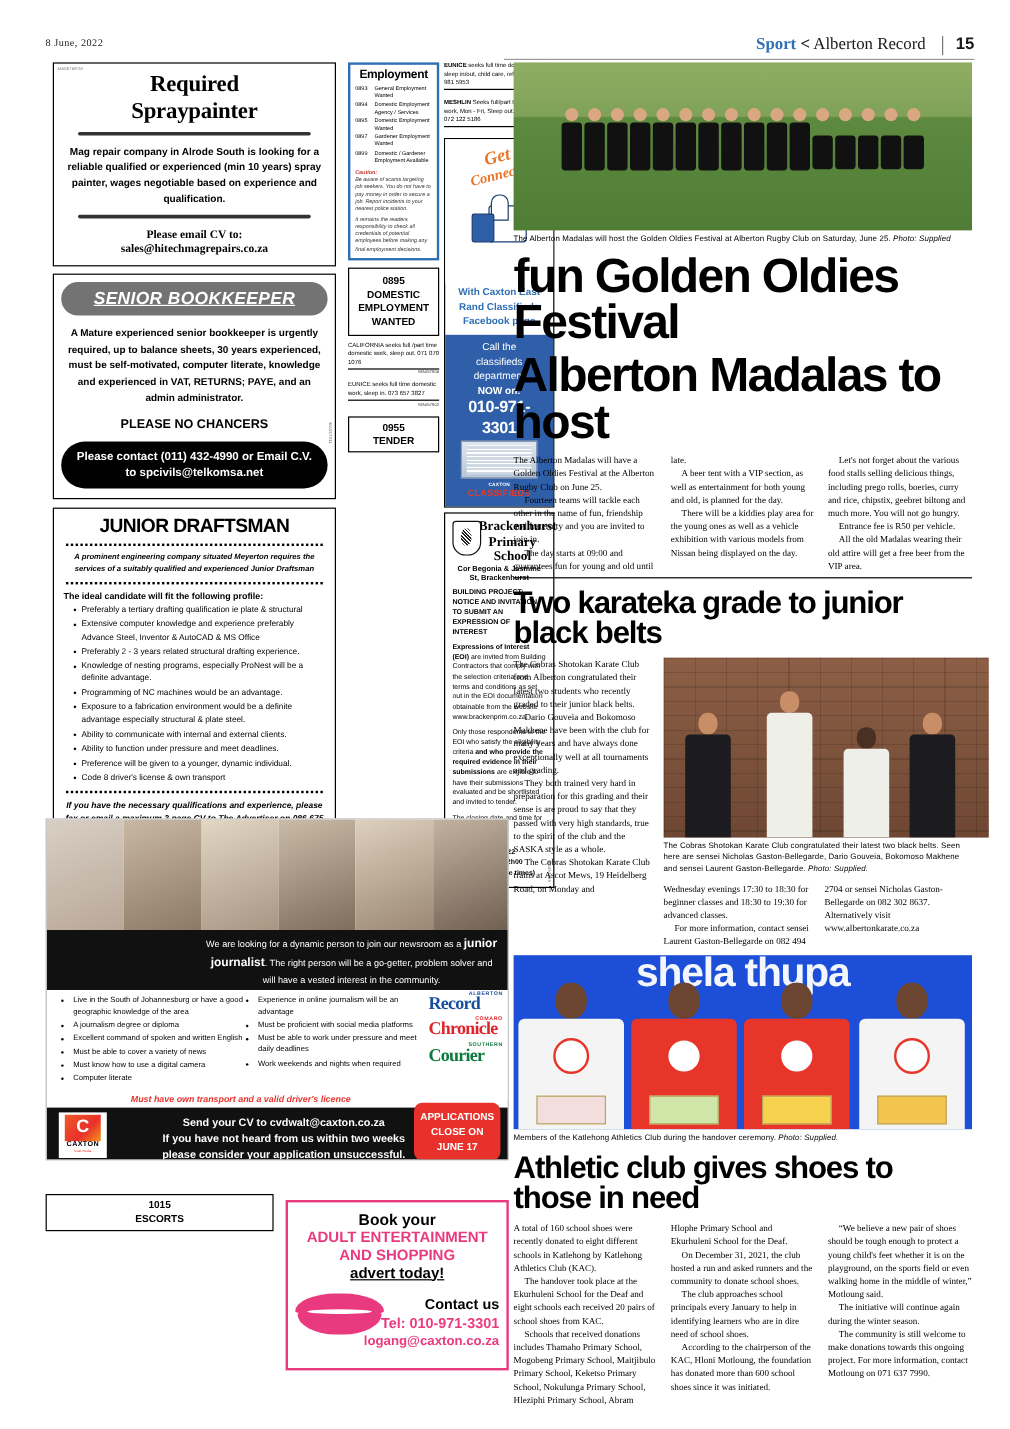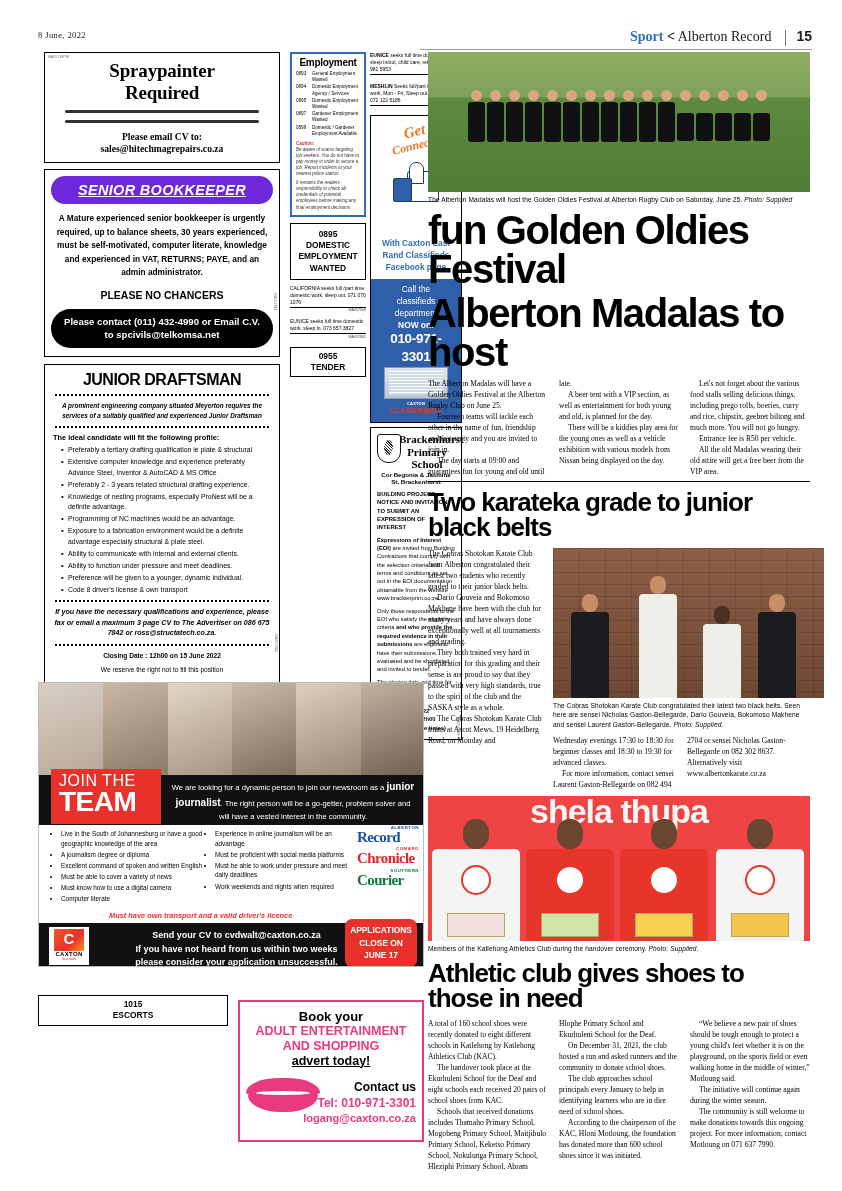--- a/index.html
+++ b/index.html
@@ -27,21 +27,21 @@
   
   .spray{width:236px;margin-left:6px;padding:6px 8px 8px;text-align:center;}
   .spray h2{margin:2px 0 0;font-family:"Liberation Serif",serif;font-weight:bold;font-size:19px;line-height:1.05;letter-spacing:-.2px;}
   .spray .hr{height:3px;background:#333;margin:7px 12px 7px;border-radius:2px;}
   .spray p{margin:0;font-size:8.4px;line-height:1.55;font-weight:600;}
   .spray .cv{margin-top:8px;font-family:"Liberation Serif",serif;font-weight:bold;font-size:9.6px;line-height:1.3;}
   .spray .mail{font-family:"Liberation Serif",serif;font-weight:bold;font-size:9.6px;}
 
   
   .bk{width:236px;margin-left:6px;margin-top:6px;padding:0 0 8px;text-align:center;}
-  .bk .pill{background:#6d28d9;color:#fff;border-radius:26px;margin:6px 6px 8px;padding:6px 4px;font-style:italic;font-weight:bold;font-size:14.5px;text-decoration:underline;letter-spacing:.3px;}
+  .bk .pill{background:#737373;color:#fff;border-radius:26px;margin:6px 6px 8px;padding:6px 4px;font-style:italic;font-weight:bold;font-size:14.5px;text-decoration:underline;letter-spacing:.3px;}
   .bk p{margin:0 9px;font-size:8.3px;line-height:1.62;font-weight:600;}
   .bk .no{margin:9px 0 8px;font-weight:bold;font-size:10.5px;}
   .bk .pill2{background:#000;color:#fff;border-radius:26px;margin:0 6px;padding:6px 8px;font-weight:bold;font-size:9.6px;line-height:1.45;}
 
   
   .jd{width:236px;margin-left:6px;margin-top:7px;padding:5px 8px 7px;}
   .jd h3{margin:1px 0 0;text-align:center;font-size:16px;font-weight:bold;letter-spacing:-.5px;}
   .dash{height:0;border-top:2px dotted #000;margin:5px 2px;}
   .jd .intro{text-align:center;font-style:italic;font-weight:bold;font-size:6.4px;line-height:1.55;margin:0;}
   .jd .prof{font-weight:bold;font-size:7.4px;margin:4px 0 3px;}
@@ -180,21 +180,21 @@
   .karate-right{width:257px;}
   .ph-karate{height:150px;background:linear-gradient(#8d5f46,#6e4733);position:relative;overflow:hidden;}
   .brick{position:absolute;inset:0;background:repeating-linear-gradient(#00000022 0 1px,transparent 1px 12px),repeating-linear-gradient(90deg,#00000022 0 1px,transparent 1px 26px);}
   .kfig{position:absolute;bottom:0;}
   .kfig .head{width:16px;height:18px;border-radius:45%;background:#c78e68;margin:0 auto;}
   .kfig .suit{width:38px;height:86px;background:#efefe9;border-radius:4px 4px 0 0;}
   .kfig .suit.dark{background:#1b1b20;}
   .cols2{column-count:2;column-gap:11px;font-family:"Liberation Serif",serif;font-size:7.6px;line-height:1.45;}
   .cols2 p{margin:0;text-indent:9px;}
   .cols2 p.first{text-indent:0;}
-  .ph-shoes{height:145px;background:#ef4444;position:relative;overflow:hidden;}
+  .ph-shoes{height:145px;background:#1d4ed8;position:relative;overflow:hidden;}
   .shela{position:absolute;left:0;right:0;top:-4px;text-align:center;color:#fff;font-weight:bold;font-size:34px;letter-spacing:-1px;opacity:.95;}
   .sfig{position:absolute;bottom:0;width:88px;}
   .sfig .head{width:26px;height:30px;border-radius:46%;background:#6b4530;margin:0 auto;}
   .sfig .torso{height:92px;background:#e8352a;border-radius:5px 5px 0 0;position:relative;}
   .sfig .torso.white{background:#f4f4f4;}
   .sfig .badge{position:absolute;left:50%;top:16px;transform:translateX(-50%);width:26px;height:26px;border-radius:50%;background:#fff;border:2px solid #e8352a;}
   .sfig .box{position:absolute;left:50%;bottom:4px;transform:translateX(-50%);width:56px;height:22px;background:#f2e3a0;border:1px solid #b8a45e;}
 </style>
 </head>
 <body>
@@ -211,23 +211,24 @@
       <span class="pg">15</span>
     </div>
     <div class="mast-vrule"></div>
     <div class="mast-rule"></div>
   </div>
 
   <div class="col-ads">
 
     <div class="adbox spray">
       <div class="code" style="left:3px;top:2px">MA057687M</div>
+      <h2>Required</h2>
       <h2>Spraypainter</h2>
-      <h2>Required</h2>
       <div class="hr"></div>
+      <p>Mag repair company in Alrode South is looking for a reliable qualified or experienced (min 10 years) spray painter, wages negotiable based on experience and qualification.</p>
       <div class="hr"></div>
       <div class="cv">Please email CV to:</div>
       <div class="mail">sales@hitechmagrepairs.co.za</div>
     </div>
 
     <div class="adbox bk">
       <div class="pill">SENIOR BOOKKEEPER</div>
       <p>A Mature experienced senior bookkeeper is urgently required, up to balance sheets, 30 years experienced, must be self-motivated, computer literate, knowledge and experienced in VAT, RETURNS; PAYE, and an admin administrator.</p>
       <div class="no">PLEASE NO CHANCERS</div>
       <div class="pill2">Please contact (011) 432-4990 or Email C.V. to spcivils@telkomsa.net</div>
@@ -383,24 +384,20 @@
   <div class="team">
     <div class="team-photos">
       <div style="background:linear-gradient(160deg,#d8cfc4,#b9a899)"></div>
       <div style="background:linear-gradient(160deg,#c9b8a4,#8d7a66)"></div>
       <div style="background:linear-gradient(160deg,#e2d6c4,#a89683)"></div>
       <div style="background:linear-gradient(160deg,#cbbca8,#7e6d5c)"></div>
       <div style="background:linear-gradient(160deg,#ddd0bd,#9b8874)"></div>
       <div style="background:linear-gradient(160deg,#c3b2a0,#6f6052)"></div>
     </div>
     <div class="team-black"></div>
-    <div class="jointeam">
-      <div class="j">JOIN THE</div>
-      <div class="t">TEAM</div>
-    </div>
     <div class="team-lead">
       <span>We are looking for a dynamic person to join our newsroom as a </span><b>junior journalist</b><span>. The right person will be a go-getter, problem solver and will have a vested interest in the community.</span>
     </div>
     <div class="team-body">
       <div class="tb-l">
         <ul>
           <li>Live in the South of Johannesburg or have a good geographic knowledge of the area</li>
           <li>A journalism degree or diploma</li>
           <li>Excellent command of spoken and written English</li>
           <li>Must be able to cover a variety of news</li>

